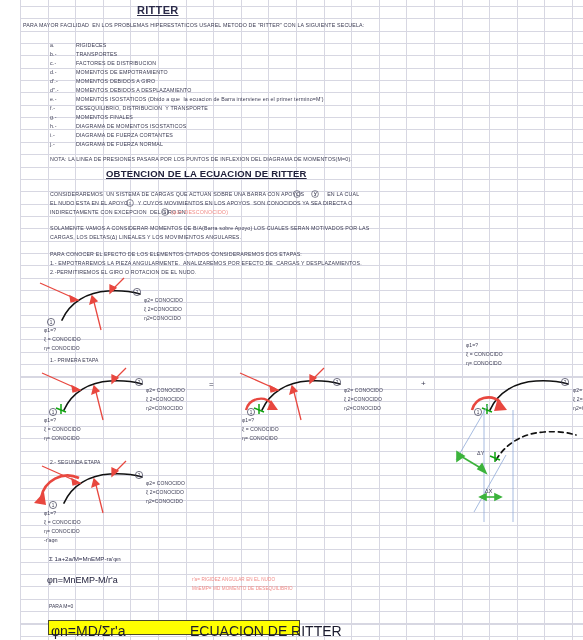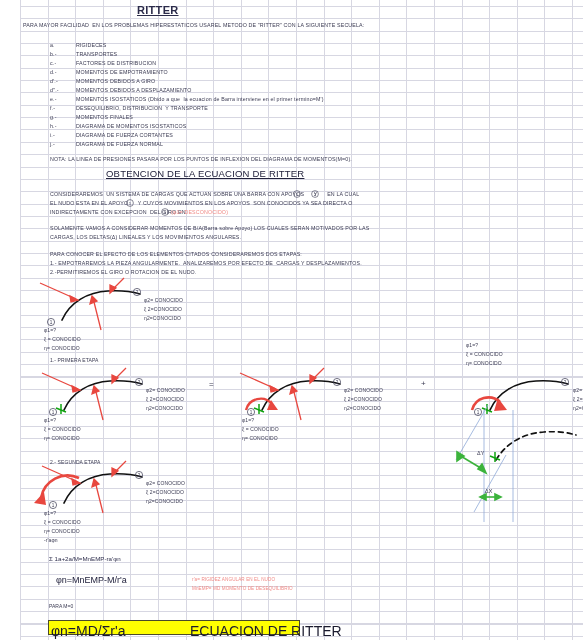--- a/index.html
+++ b/index.html
@@ -36,21 +36,21 @@
   }
   .ttl {
     font-size: 11px;
     font-weight: bold;
     color: #2b2b4a;
     text-decoration: underline;
     letter-spacing: .3px;
   }
   .h2 {
     font-size: 9.5px;
-    font-weight: normal;
+    font-weight: bold;
     color: #22223d;
     text-decoration: underline;
     letter-spacing: .2px;
   }
   .body { font-size: 5.3px; letter-spacing: .15px; }
   .lst  { font-size: 5.3px; letter-spacing: .15px; }
   .red  { color: #e8473f; }
   .redsm{ color: #f08a86; font-size: 4.6px; letter-spacing: .1px; }
   .dia  { font-size: 5.0px; color: #3a3a52; letter-spacing: .1px; }
   .eq1  { font-size: 6.2px; color: #2f2f4d; }
@@ -307,21 +307,21 @@
   <div class="tx dia" style="left:24px; top:511px;">φ1=?</div>
   <div class="tx dia" style="left:24px; top:520px;">ξ = CONOCIDO</div>
   <div class="tx dia" style="left:24px; top:529px;">η= CONOCIDO</div>
   <div class="tx dia" style="left:24px; top:538px;">-r'aφn</div>
   <div class="tx dia" style="left:126px; top:481px;">φ2= CONOCIDO</div>
   <div class="tx dia" style="left:126px; top:490px;">ξ 2=CONOCIDO</div>
   <div class="tx dia" style="left:126px; top:499px;">η2=CONOCIDO</div>
 
   <div class="tx eq1" style="left:29px; top:556px;">Σ 1a+2a/M=MnEMP-ra'φn</div>
 
-  <div class="tx eq2" style="left:36px; top:576px;">φn=MnEMP-M/r'a</div>
+  <div class="tx eq2" style="left:27px; top:576px;">φn=MnEMP-M/r'a</div>
 
   <div class="tx redsm" style="left:172px; top:578px;">r'a= RIGIDEZ ANGULAR EN EL NUDO</div>
   <div class="tx redsm" style="left:172px; top:587px;">MnEMP= MD MOMENTO DE DESEQUILIBRIO</div>
 
   <div class="tx eqsm" style="left:29px; top:604px;">PARA M=0</div>
 
   <div class="yellowbar" style="left:28px; top:620px; width:252px; height:15px;"></div>
   <div class="ybtxt" style="left:31px; top:623px;">φn=MD/Σr'a</div>
   <div class="ybtxt" style="left:170px; top:623px;">ECUACION DE RITTER</div>
 

